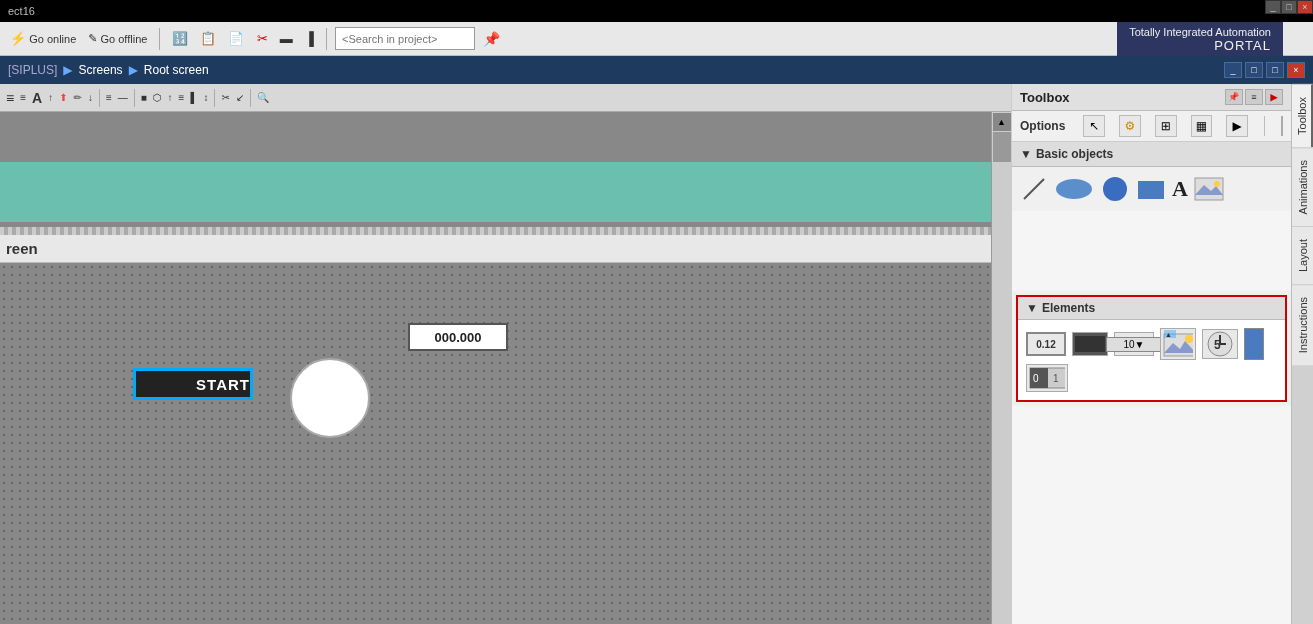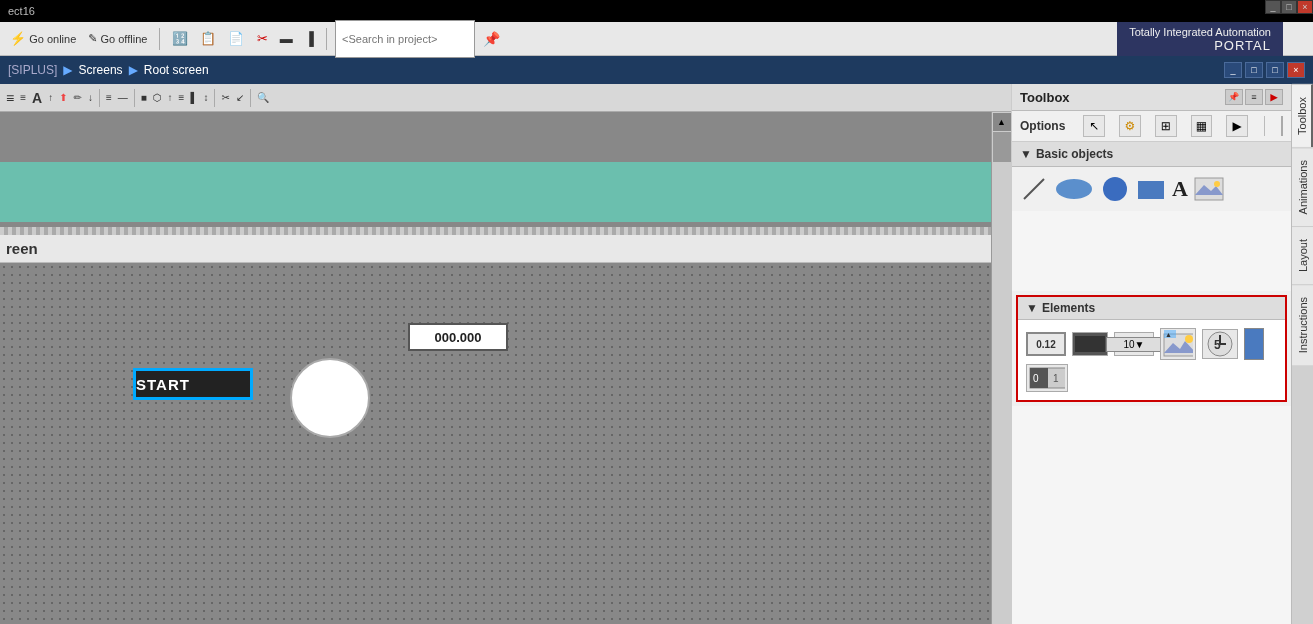--- a/index.html
+++ b/index.html
@@ -29,21 +29,21 @@
       gap: 4px;
       border-bottom: 1px solid #bbb;
     }
     .toolbar-btn {
       display: flex; align-items: center; gap: 3px;
       padding: 2px 4px; cursor: pointer; font-size: 11px; color: #333;
       border: none; background: transparent;
     }
     .search-box {
       border: 1px solid #999; background: white; padding: 2px 6px;
-      font-size: 11px; color: #666; width: 140px; height: 38px;
+      font-size: 11px; color: #666; width: 140px; height: 23px;
     }
 
     
     .breadcrumb-bar {
       background: #1e3a5f;
       color: white;
       height: 28px;
       display: flex;
       align-items: center;
       padding: 0 8px;
@@ -97,21 +97,21 @@
     }
     .hmi-btn-start {
       position: absolute;
       top: 255px; left: 133px;
       width: 120px; height: 32px;
       background: #222;
       border: 3px solid #00aaff;
       color: white;
       font-weight: bold;
       font-size: 15px;
-      display: flex; align-items: center; justify-content: flex-start;
+      display: flex; align-items: center; justify-content: flex-end;
       letter-spacing: 1px;
     }
     .hmi-btn-stop {
       position: absolute;
       top: 295px; left: 133px;
       width: 120px; height: 32px;
       background: #111;
       border: 2px solid #555;
       color: white;
       font-weight: bold;

